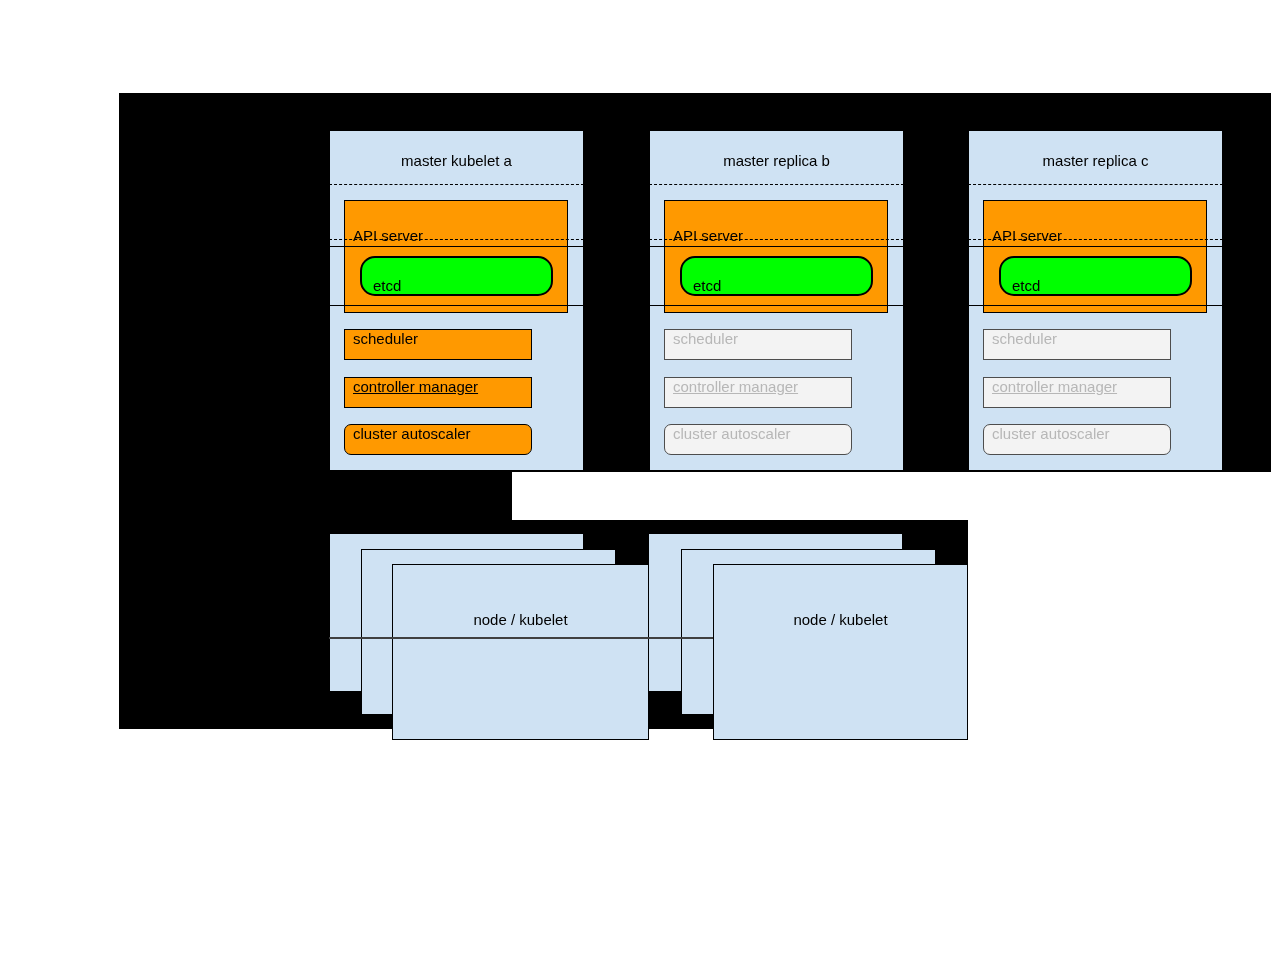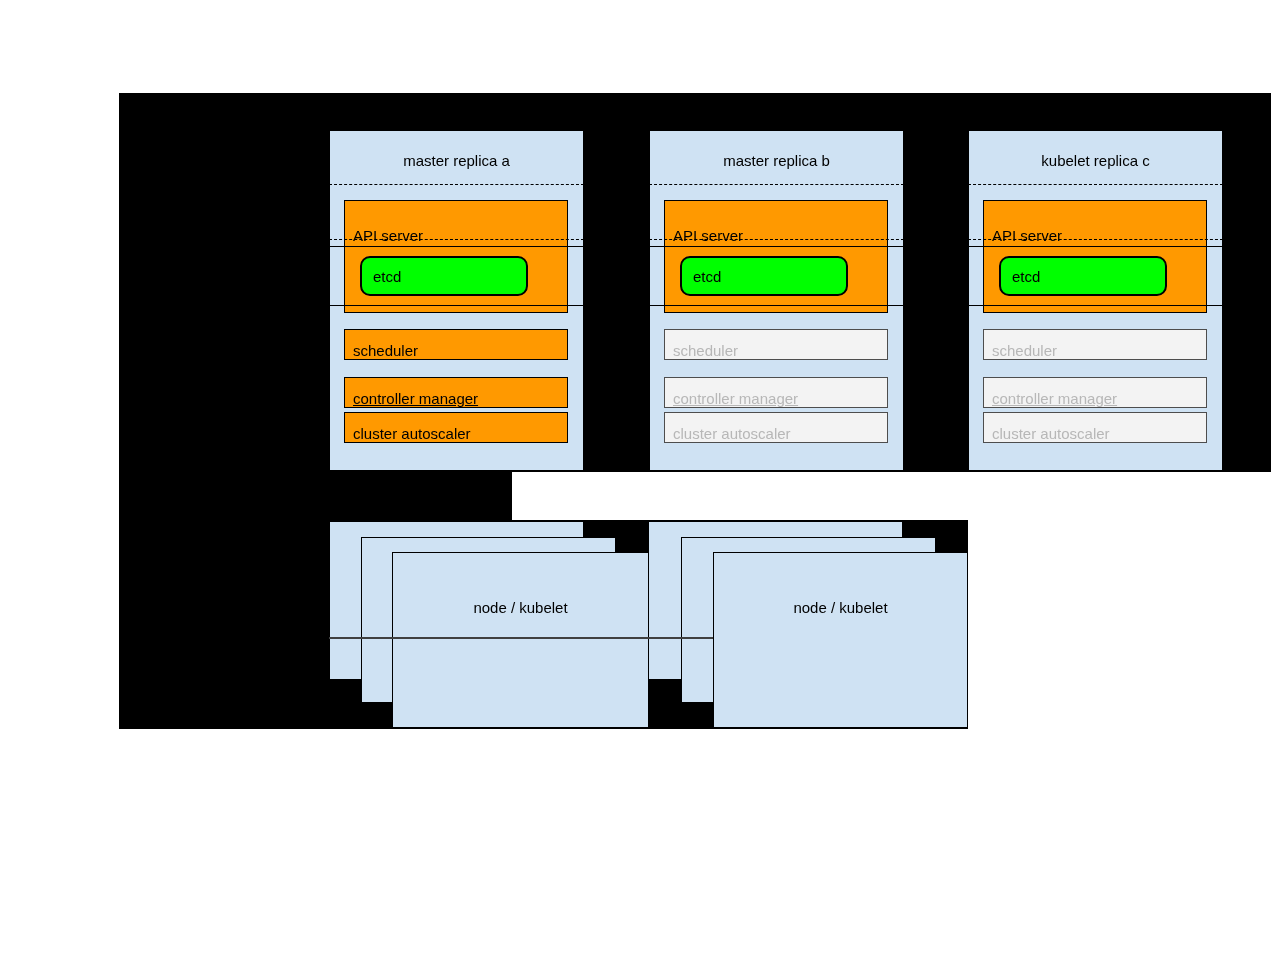--- a/index.html
+++ b/index.html
@@ -22,52 +22,52 @@
   .hline{position:absolute;left:-1px;width:255px;height:0;}
   .hline.dashed{border-top:1px dashed #000;}
   .hline.solid{border-top:1px solid #000;}
   .line-1{top:53px;}
   .line-2{top:108px;}
   .line-3{top:115px;}
   .line-4{top:174px;}
 
   .api-box{position:absolute;left:14px;top:69px;width:224px;height:113px;background:#ff9900;border:1px solid #000;box-sizing:border-box;}
   .api-label{position:absolute;left:8px;top:14px;font-size:15px;line-height:17px;margin-top:12px;}
-  .etcd-box{position:absolute;left:30px;top:125px;width:168px;height:40px;background:#00ff00;border:2px solid #000;border-radius:10px;box-sizing:border-box;display:flex;align-items:center;z-index:3;}
+  .etcd-box{position:absolute;left:30px;top:125px;width:193px;height:40px;background:#00ff00;border:2px solid #000;border-radius:15px;box-sizing:border-box;display:flex;align-items:flex-end;z-index:3;}
   .etcd-label{margin-left:11px;font-size:15px;}
 
-  .small-box{position:absolute;left:14px;width:224px;height:31px;background:#ff9900;border:1px solid #000;box-sizing:border-box;display:flex;align-items:flex-end;font-size:15px;}
+  .small-box{position:absolute;left:14px;width:188px;height:31px;background:#ff9900;border:1px solid #000;box-sizing:border-box;display:flex;align-items:flex-start;font-size:15px;}
   .small-box span{margin-left:8px;white-space:nowrap;}
   .sched{top:198px;}
   .cm{top:246px;text-decoration:underline;}
-  .ca{top:281px;}
+  .ca{top:293px;border-radius:7px;}
   .replica.standby .small-box{background:#f3f3f3;border:1px solid #4d4d4d;color:#b7b7b7;}
 
   
-  .node-box{position:absolute;background:#cfe2f3;border:1px solid #000;box-sizing:border-box;}
+  .node-box{position:absolute;background:#cfe2f3;border:1px solid #000;box-sizing:border-box;margin-top:12px;}
   .g1-back{left:329px;top:521px;width:255px;height:159px;}
   .g1-mid{left:361px;top:537px;width:255px;height:166px;}
   .g1-front{left:392px;top:552px;width:257px;height:176px;z-index:2;}
   .g2-back{left:648px;top:521px;width:255px;height:159px;}
   .g2-mid{left:681px;top:537px;width:255px;height:166px;}
   .g2-front{left:713px;top:552px;width:255px;height:176px;z-index:6;}
   .node-label{position:absolute;left:0;top:47px;width:100%;text-align:center;font-size:15px;line-height:15px;}
   .node-divider{position:absolute;left:329px;top:637px;width:384px;height:2px;background:#404040;z-index:5;}
 </style>
 </head>
 <body>
 
 <div class="canvas">
 
   <div class="bg bg-top"></div>
   <div class="bg bg-mid-left"></div>
   <div class="bg bg-bottom"></div>
 
   <div class="replica a active">
-    <div class="replica-title">master replica a</div>
+    <div class="replica-title">master kubelet a</div>
     <div class="hline dashed line-1"></div>
     <div class="api-box">
       <div class="api-label">API server</div>
     </div>
     <div class="hline dashed line-2"></div>
     <div class="hline solid line-3"></div>
     <div class="etcd-box">
       <span class="etcd-label">etcd</span>
     </div>
     <div class="hline solid line-4"></div>
@@ -99,21 +99,21 @@
     </div>
     <div class="small-box cm">
       <span>controller manager</span>
     </div>
     <div class="small-box ca">
       <span>cluster autoscaler</span>
     </div>
   </div>
 
   <div class="replica c standby">
-    <div class="replica-title">kubelet replica c</div>
+    <div class="replica-title">master replica c</div>
     <div class="hline dashed line-1"></div>
     <div class="api-box">
       <div class="api-label">API server</div>
     </div>
     <div class="hline dashed line-2"></div>
     <div class="hline solid line-3"></div>
     <div class="etcd-box">
       <span class="etcd-label">etcd</span>
     </div>
     <div class="hline solid line-4"></div>

